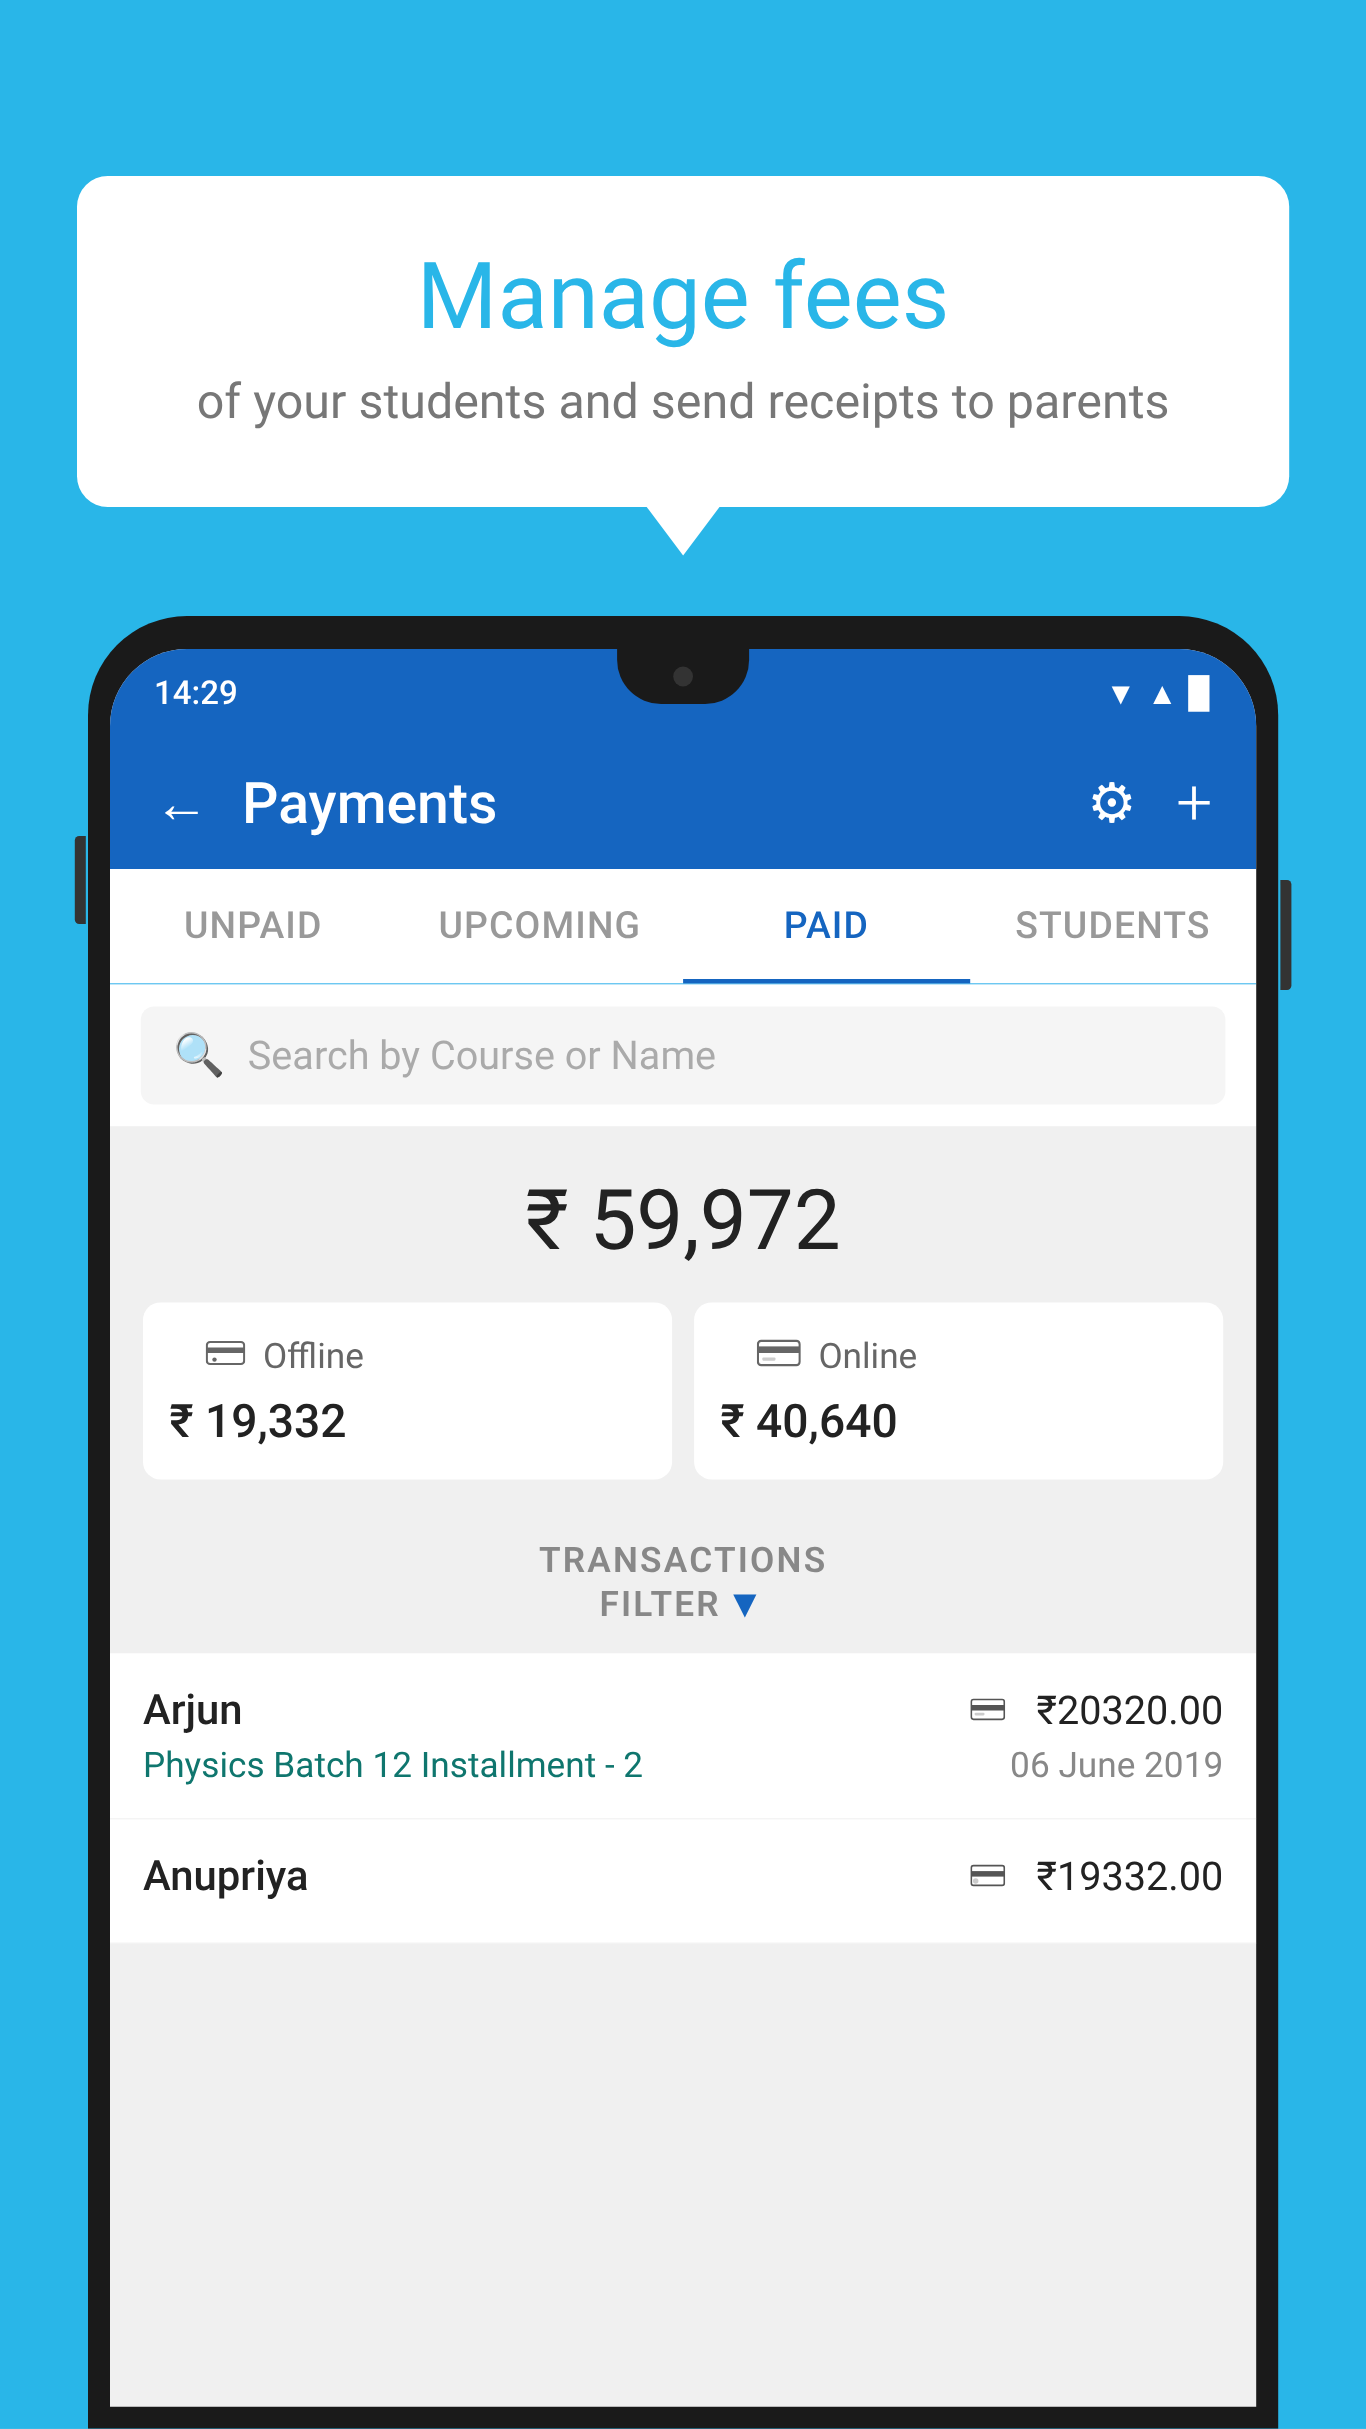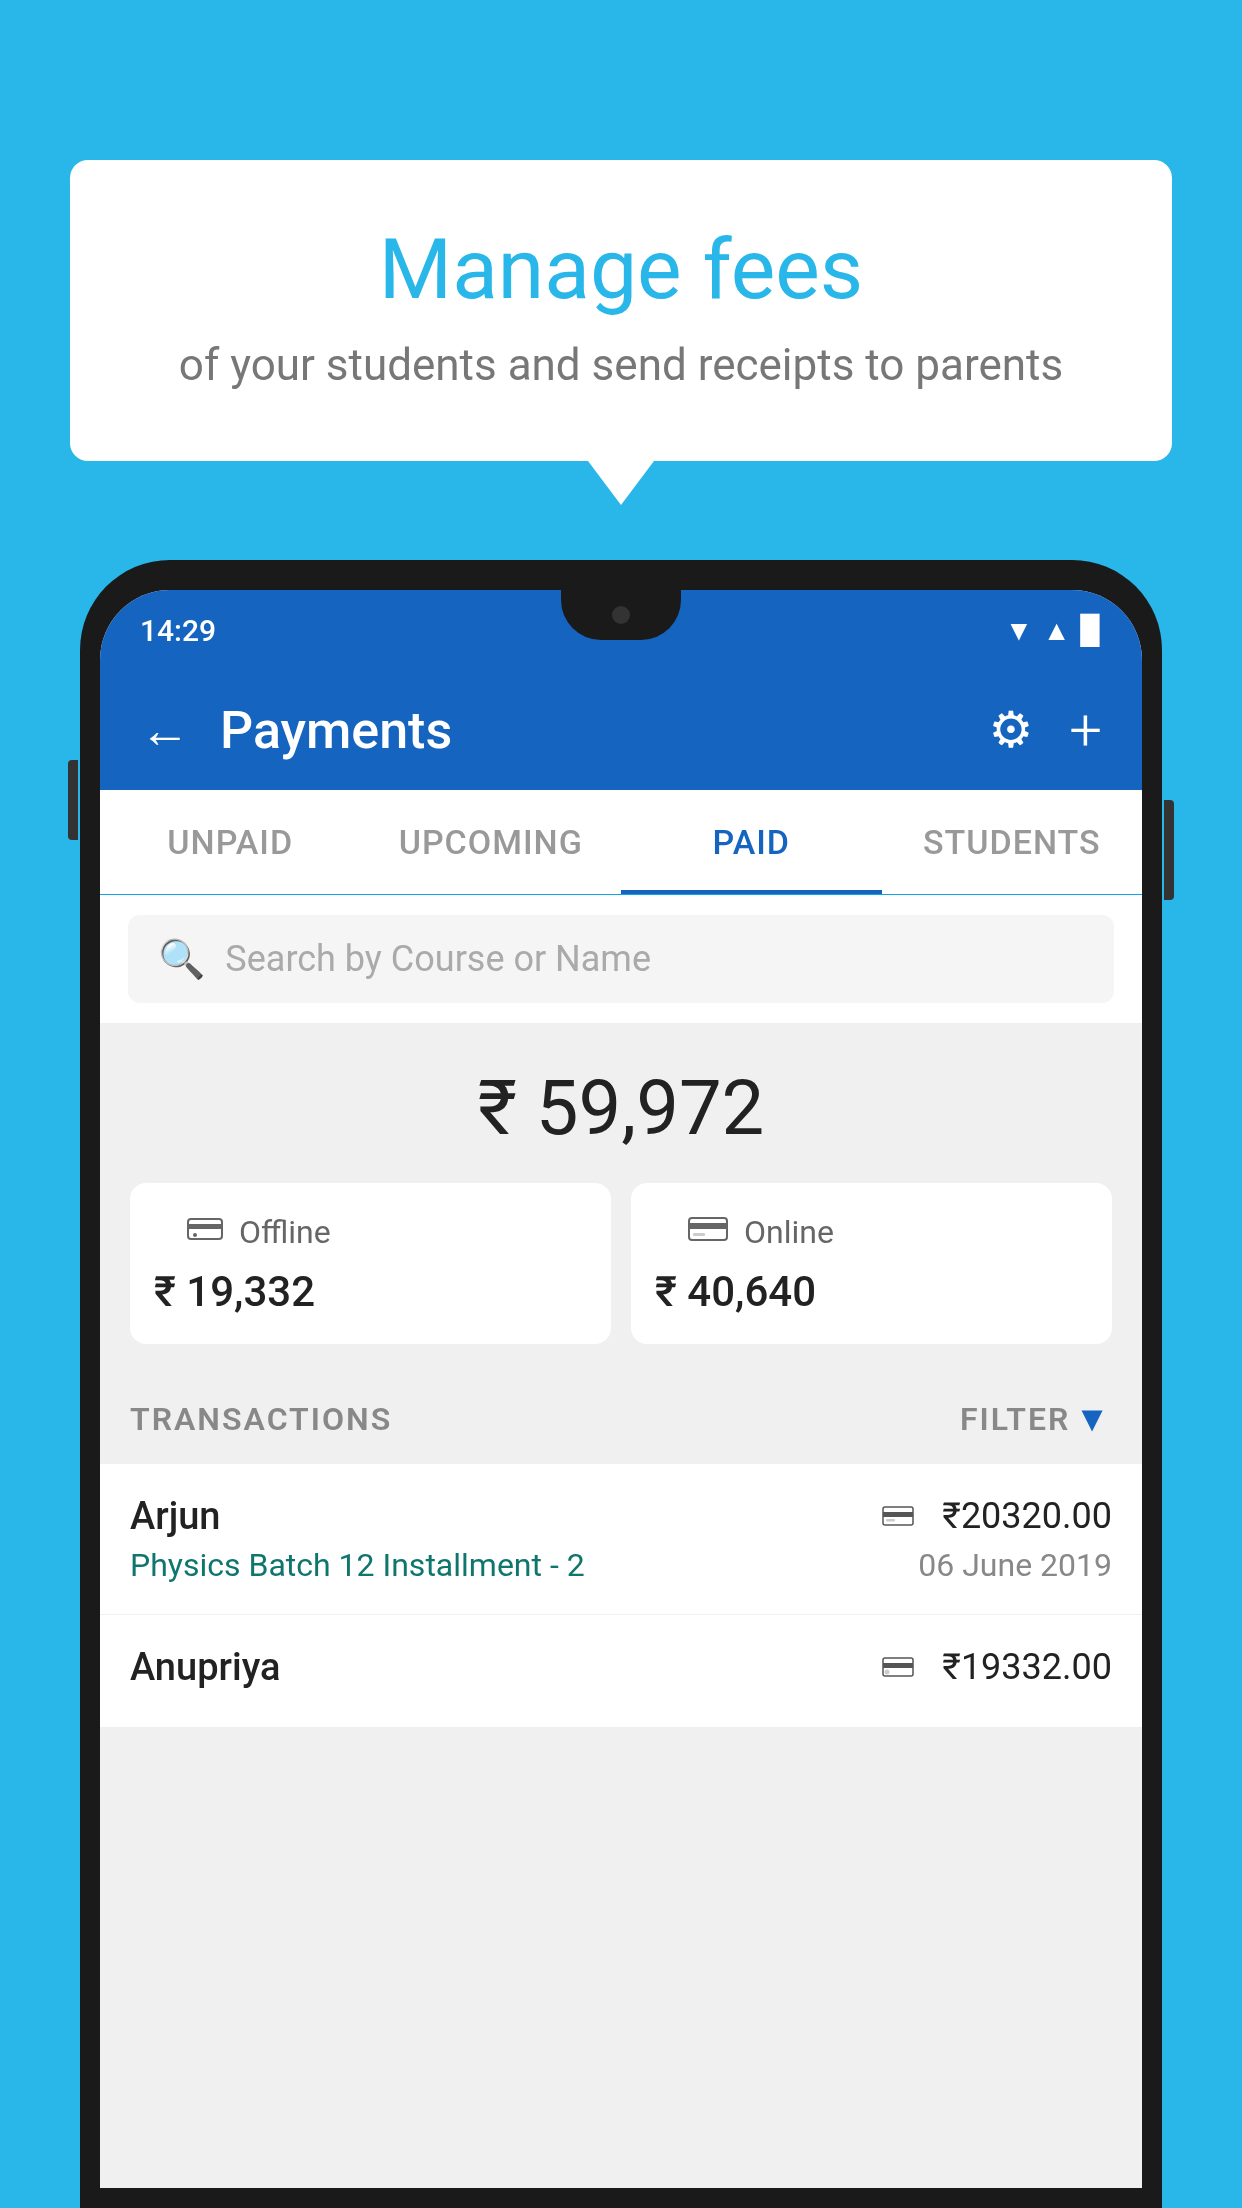--- a/index.html
+++ b/index.html
@@ -19,21 +19,21 @@
       top: 160px;
       left: 70px;
       right: 70px;
       display: flex;
       flex-direction: column;
       align-items: center;
     }
 
     .speech-bubble {
       background: white;
-      border-radius: 18px;
+      border-radius: 28px;
       padding: 60px 80px 70px;
       text-align: center;
       width: 100%;
       position: relative;
     }
 
     .speech-bubble::after {
       content: '';
       position: absolute;
       bottom: -44px;
@@ -280,20 +280,21 @@
       font-weight: 500;
     }
 
     
     .transactions-header {
       background: #f0f0f0;
       padding: 24px 30px;
       display: flex;
       align-items: center;
       justify-content: space-between;
+      flex-direction: column;
     }
 
     .transactions-label {
       color: #888;
       font-size: 32px;
       font-weight: 600;
       letter-spacing: 2px;
     }
 
     .filter-btn {

